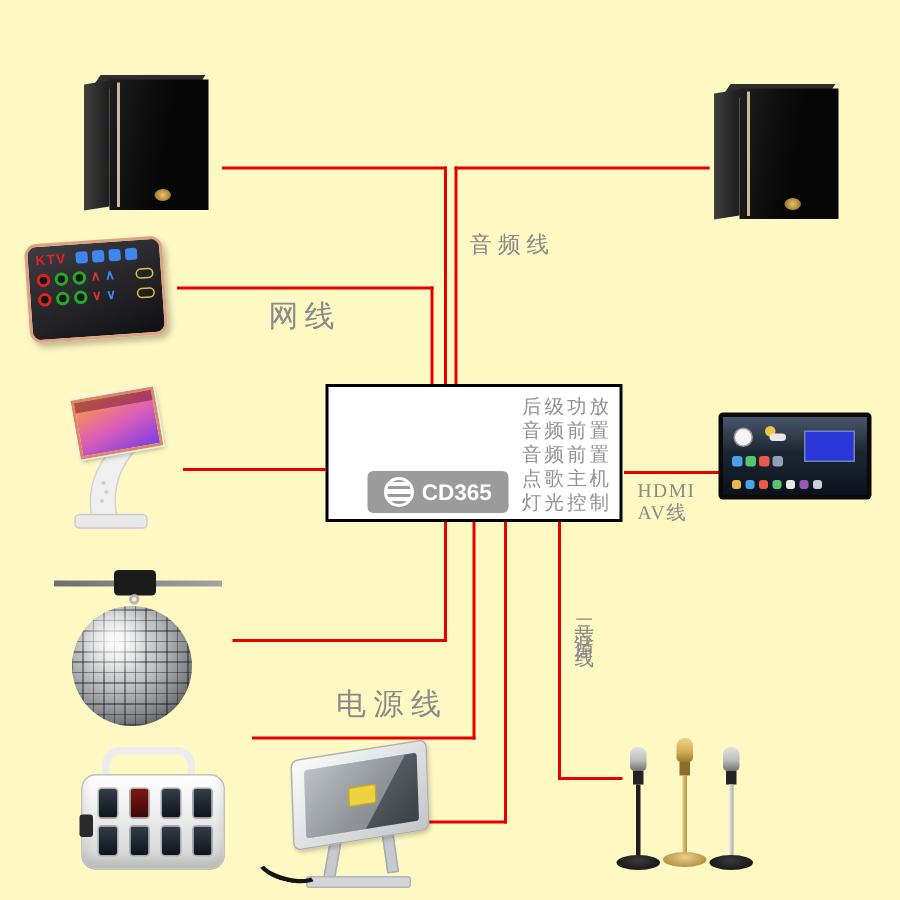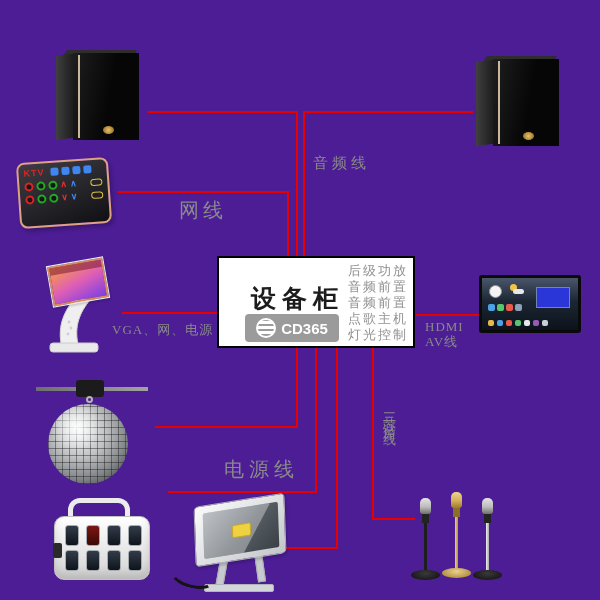--- a/index.html
+++ b/index.html
@@ -1,16 +1,16 @@
 <!DOCTYPE html>
 <html><head>
 <meta charset="utf-8">
 <style>
   html,body{margin:0;padding:0;background:#fff;}
-  .canvas{position:relative;width:600px;height:600px;background:#4c1d95;overflow:hidden;
+  .canvas{position:relative;width:600px;height:600px;background:#fef9c3;overflow:hidden;
           font-family:"Liberation Serif", serif;}
   
   .line{position:absolute;background:#e60000;}
   .line.h{height:2px;}
   .line.v{width:2px;}
   
   .clabel{position:absolute;color:#8a8a8a;font-size:20px;letter-spacing:4px;white-space:nowrap;}
   .clabel.vert{writing-mode:vertical-rl;letter-spacing:5px;}
   
   .cabinet{position:absolute;left:217px;top:256px;width:198px;height:92px;
@@ -153,30 +153,28 @@
   <div class="line h" data-name="connection-line-stage" style="left:168px;top:491px;width:149px;"></div>
 
   <div class="line v" data-name="connection-line-flood-drop" style="left:336px;top:348px;height:201px;"></div>
   <div class="line h" data-name="connection-line-flood" style="left:278px;top:547px;width:60px;"></div>
 
   <div class="line v" data-name="connection-line-mic-drop" style="left:372px;top:348px;height:172px;"></div>
   <div class="line h" data-name="connection-line-mic" style="left:372px;top:518px;width:43px;"></div>
 
   <span class="clabel" data-name="label-audio-cable" style="left:313px;top:154px;font-size:15px;">音频线</span>
   <span class="clabel" data-name="label-network-cable" style="left:179px;top:197px;">网线</span>
-  <span class="clabel" data-name="label-vga-cable" style="left:112px;top:321px;font-size:13px;letter-spacing:1px;">VGA、网、电源</span>
   <div data-name="label-hdmi-cable" style="position:absolute;left:425px;top:319px;color:#8a8a8a;font-size:13px;line-height:15px;letter-spacing:1px;">
     <div data-name="label-hdmi-line1">HDMI</div>
     <div data-name="label-hdmi-line2">AV线</div>
   </div>
   <span class="clabel" data-name="label-power-cable" style="left:224px;top:456px;letter-spacing:5px;">电源线</span>
   <span class="clabel vert" data-name="label-mic-cable" style="left:380px;top:402px;font-size:13px;">三芯话筒线</span>
 
   <div class="cabinet" data-name="equipment-cabinet-box">
-    <div class="cab-title" data-name="cabinet-title">设备柜</div>
     <div class="cab-logo" data-name="cd365-logo">
       <span class="cab-logo-icon" data-name="cd365-logo-icon"></span>
       <span class="cab-logo-text" data-name="cd365-logo-text">CD365</span>
     </div>
     <div class="cab-modules" data-name="cabinet-module-list">
       <div data-name="cabinet-module">后级功放</div>
       <div data-name="cabinet-module">音频前置</div>
       <div data-name="cabinet-module">音频前置</div>
       <div data-name="cabinet-module">点歌主机</div>
       <div data-name="cabinet-module">灯光控制</div>

